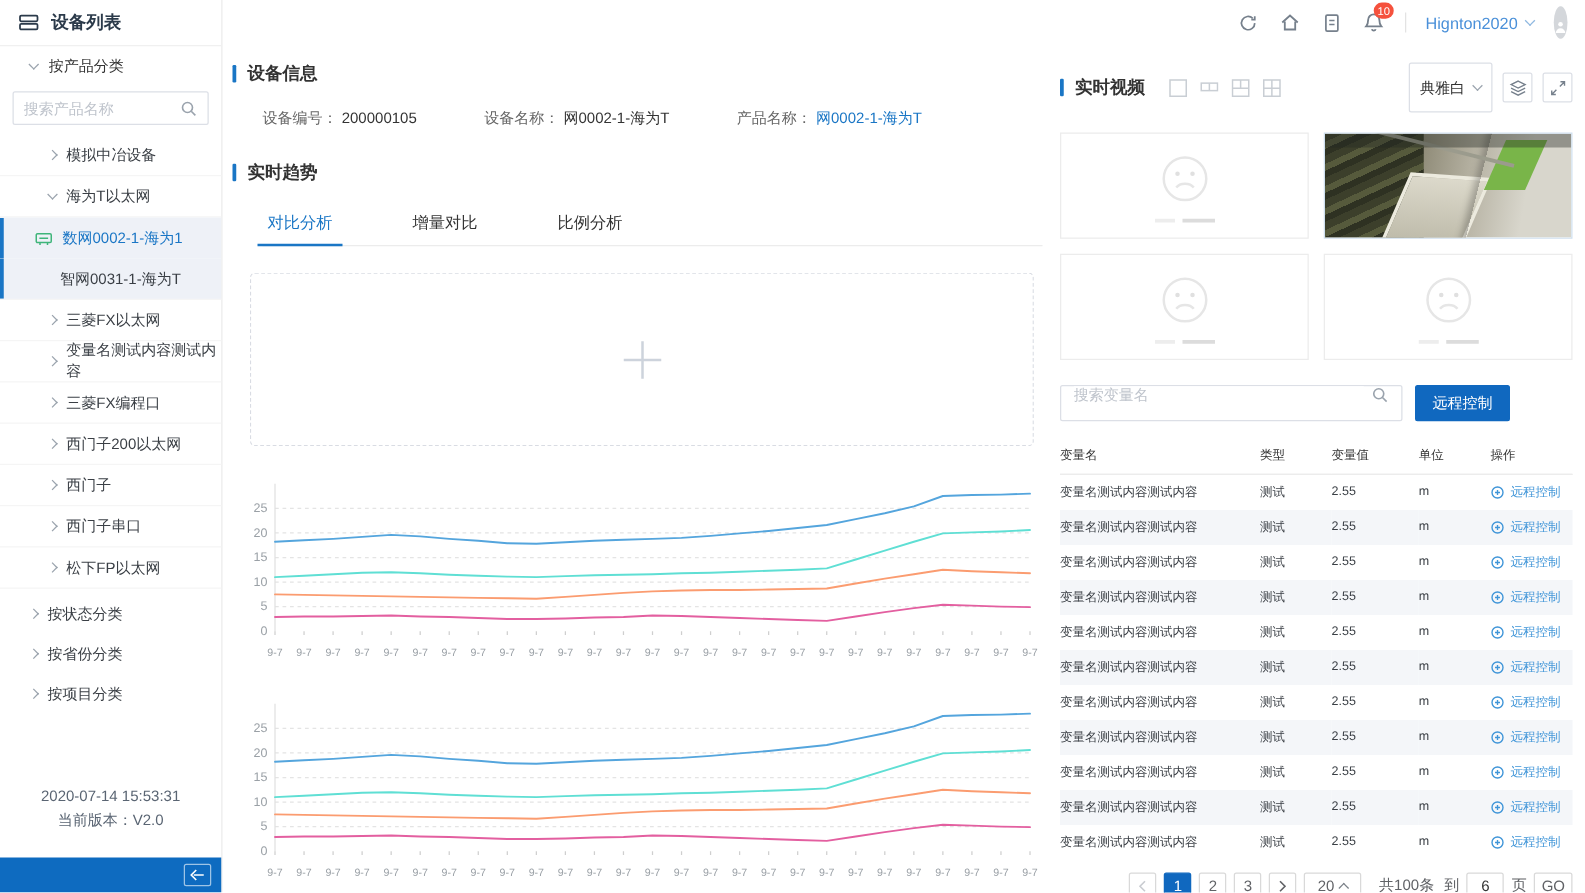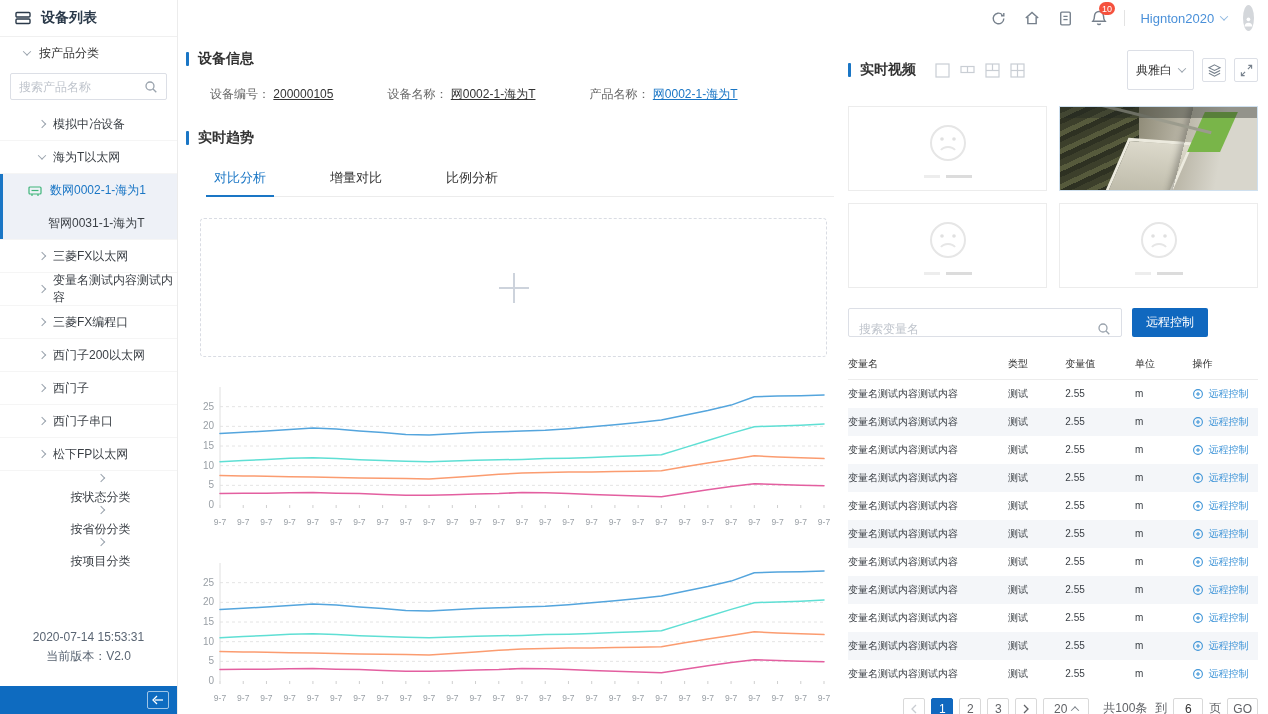--- a/index.html
+++ b/index.html
@@ -23,21 +23,21 @@
   .sb-search input { border:none; outline:none; flex:1; font-size:12px; color:#333; min-width:0;
     font-family:inherit; }
   .sb-search input::placeholder { color:#bfc4cc; }
   .sb-tree { flex:0 0 auto; }
   .t-item { height:33px; display:flex; align-items:center; gap:8px;
     border-bottom:1px solid #f5f5f5; cursor:pointer; color:#3a3f45; }
   .t-item.branch, .t-item.branch-open { padding-left:39px; }
   .t-item.device-active { padding-left:28px; background:#eef1f7; border-bottom:none;
     box-shadow:inset 3px 0 0 #1a76c5; color:#1a76c5; }
   .t-item.device { padding-left:48px; background:#eef1f7; box-shadow:inset 3px 0 0 #1a76c5; }
-  .t-item.group { padding-left:24px; border-bottom:none; height:32px;flex-direction:column; }
+  .t-item.group { padding-left:24px; border-bottom:none; height:32px; }
   .sb-groups { margin-top:4px; }
   .sb-foot { margin-top:auto; text-align:center; color:#5a6573; line-height:19px;
     padding-bottom:20px; }
   .sb-bluebar { height:28px; background:#0e6bc0; display:flex; align-items:center;
     justify-content:flex-end; padding-right:8px; flex:0 0 auto; }
   .collapse-btn { width:22px; height:18px; border:1px solid rgba(255,255,255,.6); border-radius:2px;
     display:flex; align-items:center; justify-content:center; cursor:pointer; }
 
   
   .topbar { position:absolute; top:0; left:990px; right:0; height:36px; display:flex;
@@ -54,21 +54,21 @@
   .avatar { width:26px; height:26px; border-radius:50%; background:#d4d7db; display:flex;
     align-items:flex-end; justify-content:center; overflow:hidden; cursor:pointer; }
 
   
   .main-col { position:absolute; left:186px; top:36px; width:648px; }
   .sec-title { display:flex; align-items:center; gap:9px; font-size:14px; font-weight:bold;
     color:#333; }
   .sec-title .bar { width:3px; height:14px; background:#1a76c5; border-radius:1px; }
   .info-row { display:flex; gap:54px; margin:18px 0 0 24px; font-size:12px; }
   .info-row .f-label { color:#666; }
-  .info-row .f-value { color:#333;text-decoration:underline; }
+  .info-row .f-value { color:#333; }
   .info-row .f-value.link { color:#1a76c5; cursor:pointer; }
   .trend-title { margin-top:26px; }
   .tabs { display:flex; gap:56px; margin:14px 0 0 24px; border-bottom:1px solid #ececec;
     width:624px; }
   .tab { padding:8px 4px 9px; font-size:13px; color:#333; cursor:pointer; position:relative; }
   .tab.active { color:#1a76c5; }
   .tab.active::after { content:""; position:absolute; left:-4px; right:-4px; bottom:-1px;
     height:2px; background:#1a76c5; }
   .dash-box { margin-top:21px; margin-left:14px; width:627px; height:139px;
     border:1px dashed #d9dce3; border-radius:4px; display:flex; align-items:center;
@@ -112,21 +112,21 @@
     background:linear-gradient(100deg,#c9c9c3,#ececе7 45%,#f4f4f0);
     transform:skewX(-14deg); box-shadow:-4px 0 6px rgba(0,0,0,.25); }
   .cam-green { right:14%; top:6%; width:17%; height:48%; background:#79b549;
     transform:skewX(-24deg); }
   .cam-rail { left:18%; top:12%; width:60%; height:3px; background:#9b9b8d;
     transform:rotate(14deg); }
   .cam-topbar { top:0; left:0; right:0; height:13%; background:rgba(35,40,35,.38); }
 
   .var-search-row { display:flex; margin-top:20px; gap:10px; align-items:center; }
   .var-search { flex:0 0 274px; height:29px; border:1px solid #dcdfe6; border-radius:2px;
-    display:flex; align-items:flex-end; padding:0 10px; gap:6px; }
+    display:flex; align-items:flex-start; padding:0 10px; gap:6px; }
   .var-search input { border:none; outline:none; flex:1; font-size:12px; min-width:0;
     font-family:inherit; }
   .var-search input::placeholder { color:#bfc4cc; }
   .select-var-btn { height:29px; padding:0 14px; background:#1068bf; color:#fff; border:none;
     border-radius:2px; font-size:12px; cursor:pointer; font-family:inherit; }
 
   .var-table { width:100%; margin-top:12px; border-collapse:collapse; font-size:10px; }
   .var-table th { text-align:left; font-weight:normal; color:#333; height:30px;
     border-bottom:1px solid #ececec; }
   .var-table td { height:28px; color:#3a3f45; }

